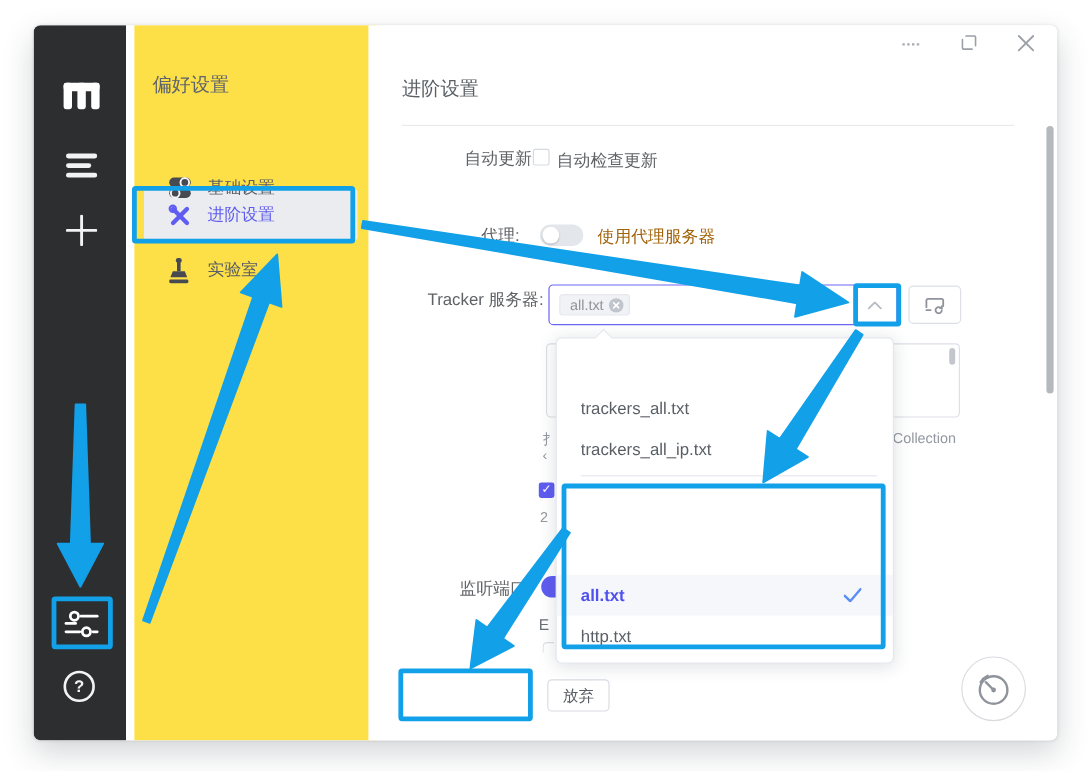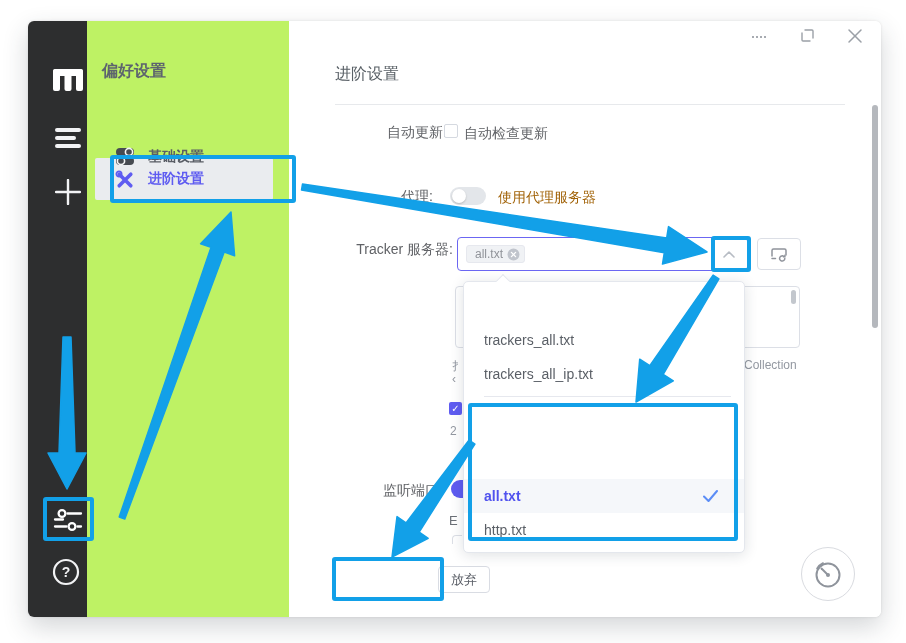--- a/index.html
+++ b/index.html
@@ -9,21 +9,21 @@
   
   .window { position:absolute; left:28px; top:21px; width:853px; height:596px;
             background:#fff; border-radius:6px; overflow:hidden;
             box-shadow:0 10px 26px rgba(40,50,60,.20), 0 0 3px rgba(0,0,0,.10); }
 
   
   .sidebar { position:absolute; left:0; top:0; width:77px; height:596px; background:#2d2e2f; }
   .sidebar svg { position:absolute; }
 
   
-  .prefs { position:absolute; left:59px; top:0; width:202px; height:596px; background:#bef264;font-weight:bold; }
+  .prefs { position:absolute; left:84px; top:0; width:202px; height:596px; background:#fde047; }
   .prefs-title { position:absolute; left:15px; top:40px; font-size:16px; color:#5d646e; }
   .menu-item { position:absolute; left:8px; width:182px; height:40px; }
   .menu-item .mi-label { position:absolute; left:53px; top:11px; font-size:14px; color:#5a5e66; }
   .menu-item .mi-icon { position:absolute; left:20px; top:9px; }
   .menu-active-bg { position:absolute; left:8px; top:137px; width:178px; height:42px; background:#eaecef; border-radius:2px; }
   .menu-item.active .mi-label { color:#5f5cf1; }
 
   
   .main { position:absolute; left:279px; top:0; width:574px; height:596px; background:#ffffff; }
   .win-min { position:absolute; left:445px; top:15px; width:14px; height:0; border-top:2px dotted #a7abb1; }
@@ -64,21 +64,21 @@
   .frag { position:absolute; font-size:12px; color:#9398a1; }
   .frag-cb { position:absolute; left:142px; top:381px; width:13px; height:13px; background:#5f5cf1; border-radius:2px;
              color:#fff; font-size:10px; line-height:13px; text-align:center; }
   .frag-toggle { position:absolute; left:144px; top:459px; width:19px; height:18px; background:#5f5cf1; border-radius:9px 0 0 9px; }
   .frag-corner { position:absolute; left:145px; top:514px; width:10px; height:9px;
                  border-left:1px solid #dcdfe6; border-top:1px solid #dcdfe6; border-top-left-radius:4px; }
   .frag-E { position:absolute; left:142px; top:492px; font-size:13px; color:#6a6f76; }
 
   .save-btn { position:absolute; left:36px; top:544px; width:93px; height:30px; background:#5b5ce4; border:none;
               border-radius:4px; color:#fff; font-size:14px; font-weight:bold; line-height:30px; text-align:center; }
-  .discard-btn { position:absolute; left:131px; top:545px; width:52px; height:27px; background:#fff;
+  .discard-btn { position:absolute; left:149px; top:545px; width:52px; height:27px; background:#fff;
                  border:1px solid #d9dce3; border-radius:4px; color:#5a5e66; font-size:13px; line-height:25px; text-align:center; }
 
   .scroll-thumb { position:absolute; left:565px; top:84px; width:6px; height:223px; background:#b5b8bd; border-radius:3px; }
 
   .speed-btn { position:absolute; left:494px; top:526px; width:54px; height:54px; border:1px solid #d9dbe0;
                border-radius:50%; background:#fff; display:flex; align-items:center; justify-content:center; }
 
   
   .dropdown { position:absolute; left:435px; top:260px; width:282px; height:272px; background:#fff;
               border:1px solid #e4e7ed; border-radius:5px; z-index:30;
@@ -167,20 +167,31 @@
         <svg class="mi-icon" style="top:11px" width="20" height="20" viewBox="0 0 20 20">
           <g fill="#5f5cf1">
             <rect x="8.2" y="0" width="3.6" height="20" rx="1.8" transform="rotate(45 10 10)"></rect>
             <rect x="8.2" y="0" width="3.6" height="20" rx="1.8" transform="rotate(-45 10 10)"></rect>
           </g>
           <circle cx="4" cy="4" r="2.6" fill="none" stroke="#5f5cf1" stroke-width="1.8"></circle>
         </svg>
         <span class="mi-label">进阶设置</span>
       </div>
 
+      <div class="menu-item" style="top:184px">
+        <svg class="mi-icon" style="top:10px" width="18" height="22" viewBox="0 0 18 22">
+          <g fill="#474b51">
+            <rect x="6.5" y="0" width="5" height="4" rx="2"></rect>
+            <rect x="7.5" y="2" width="3" height="9"></rect>
+            <path d="M4 11 h10 l2 5 H2 z"></path>
+            <rect x="1" y="18" width="16" height="3" rx="1.2"></rect>
+          </g>
+        </svg>
+        <span class="mi-label">实验室</span>
+      </div>
     </div>
 
     <div class="main">
       <div class="win-min"></div>
       <svg class="win-max" width="13" height="13" viewBox="0 0 13 13">
         <g fill="none" stroke="#9ba0a7" stroke-width="1.4" stroke-linecap="round">
           <path d="M4 1 h7 a1 1 0 0 1 1 1 v7"></path>
           <path d="M9 12 H2 a1 1 0 0 1 -1 -1 V4"></path>
         </g>
       </svg>

